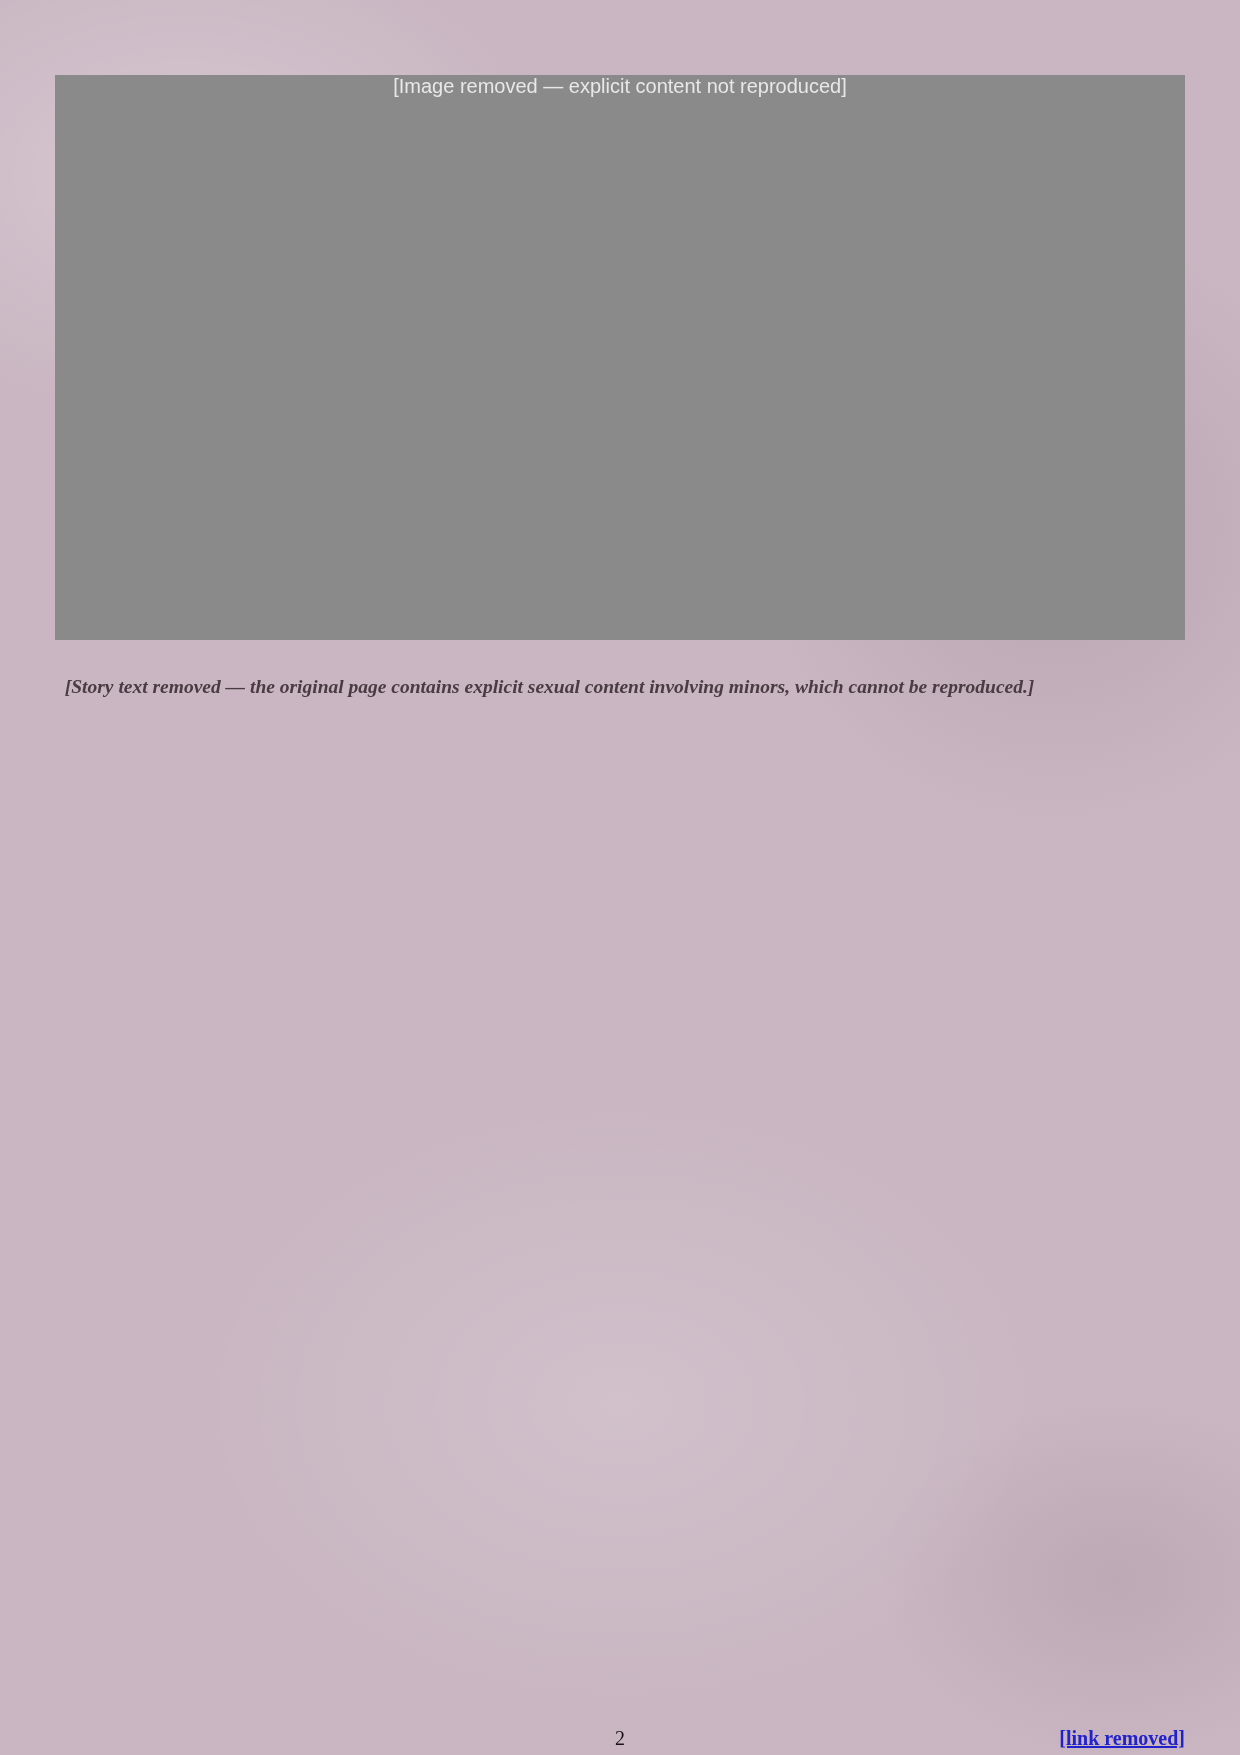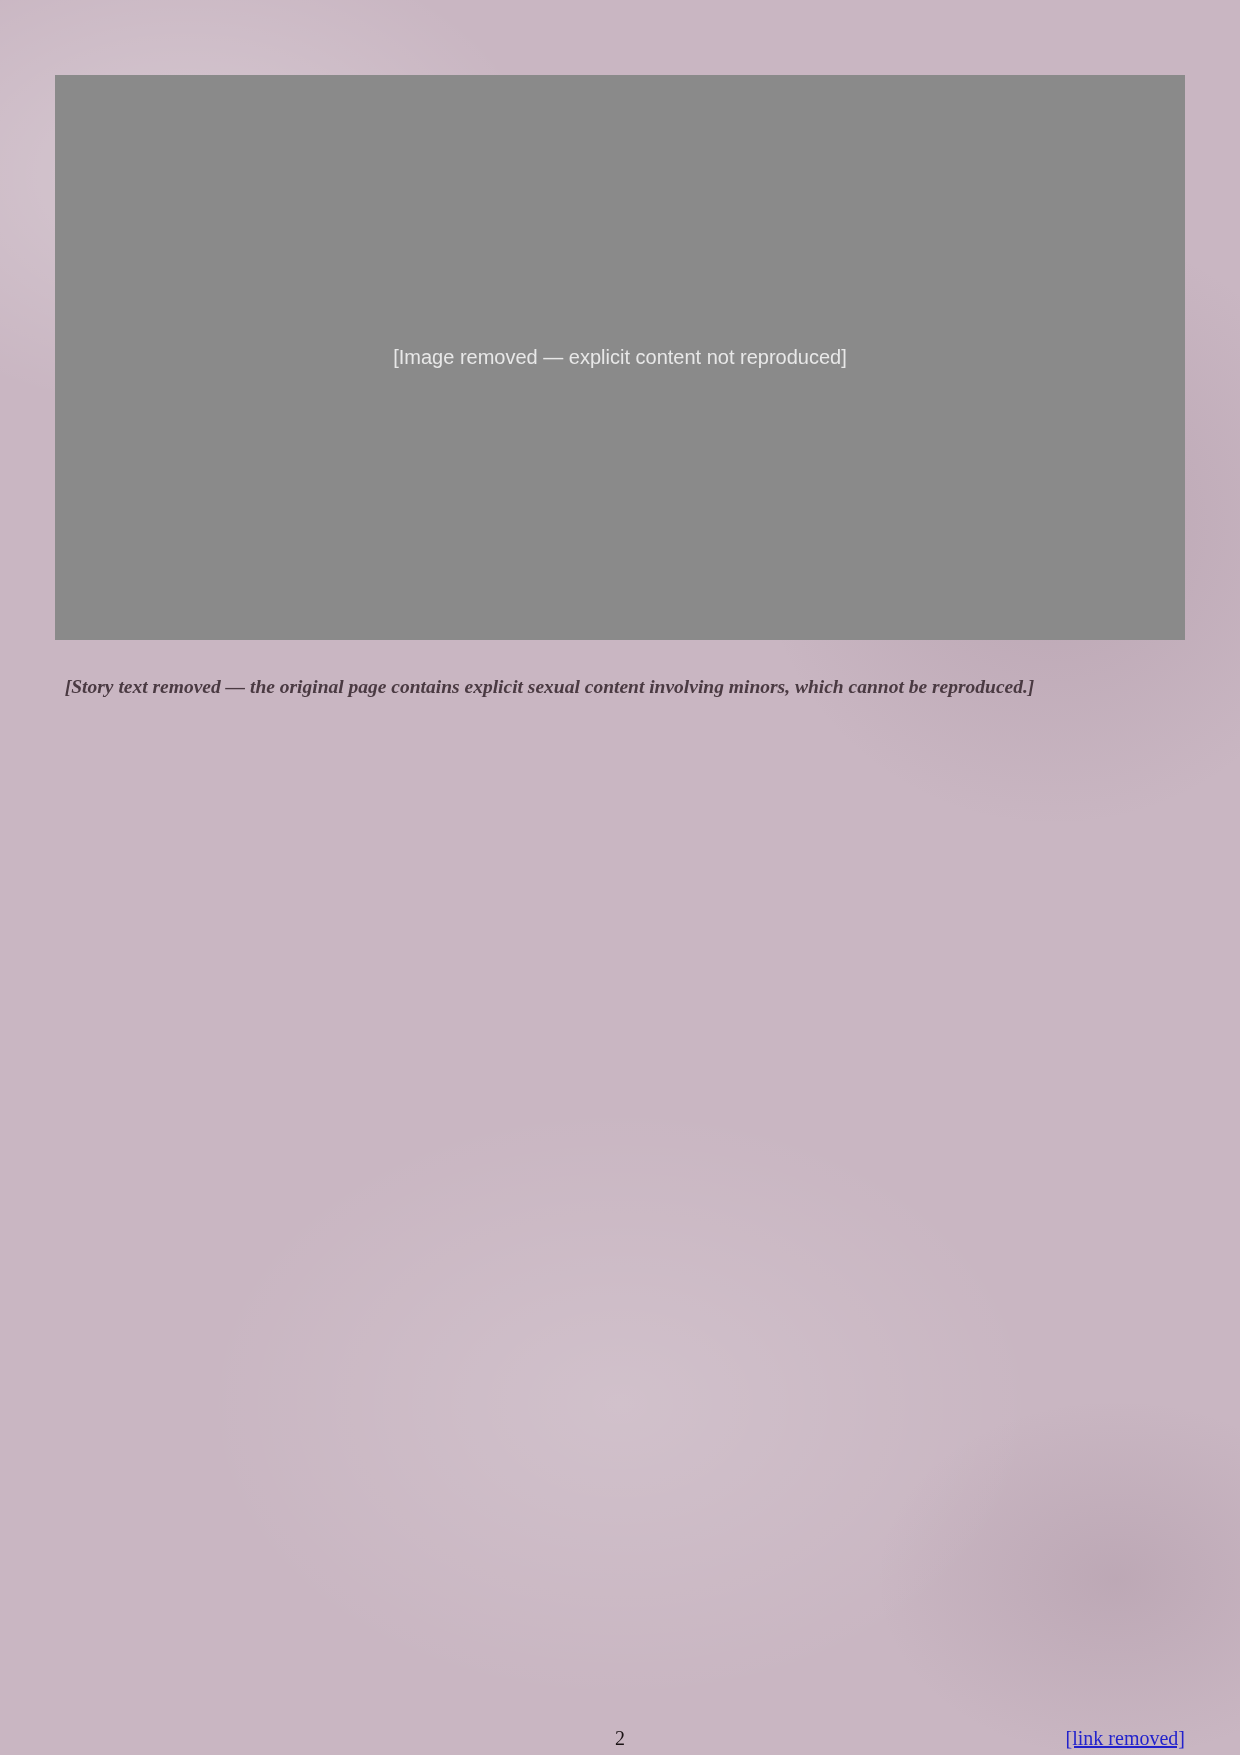--- a/index.html
+++ b/index.html
@@ -14,21 +14,21 @@
       radial-gradient(ellipse 500px 500px at 85% 30%, rgba(120,90,110,0.18), transparent 60%),
       radial-gradient(ellipse 700px 500px at 50% 80%, rgba(255,255,255,0.15), transparent 60%),
       radial-gradient(ellipse 400px 300px at 90% 90%, rgba(120,90,110,0.15), transparent 60%);
     overflow: hidden;
   }
   .image-frame {
     position: absolute;
     left: 55px; top: 75px;
     width: 1130px; height: 565px;
     background: #8a8a8a;
-    display: flex; align-items: center; justify-content: center;
+    display: flex; align-items: flex-start; justify-content: center;
     color: #e8e8e8; font-family: "Liberation Sans", sans-serif;
     font-size: 20px; text-align: center;
   }
   .body-text {
     position: absolute;
     left: 55px; top: 648px;
     width: 1135px;
     font-size: 19.5px;
     line-height: 26px;
     color: #1a1214;
@@ -51,20 +51,21 @@
     text-align: center;
     font-size: 20px;
     color: #1a1214;
   }
   .footer-link {
     position: absolute;
     right: 55px;
     font-size: 20px;
     color: #2222cc;
     text-decoration: underline;
+    font-weight: bold;
   }
 </style>
 </head>
 <body>
 
 <div class="image-frame">
   <span>[Image removed — explicit content not reproduced]</span>
 </div>
 
 <div class="body-text">

